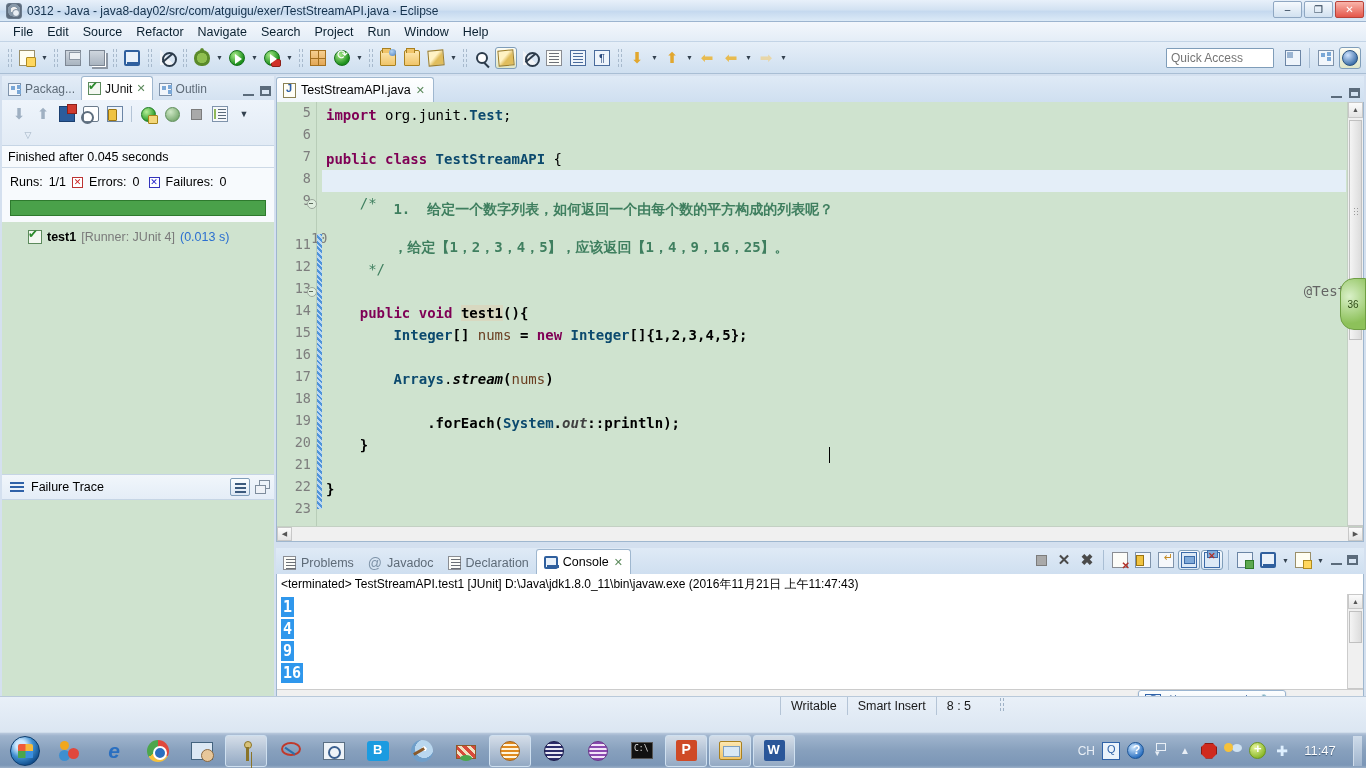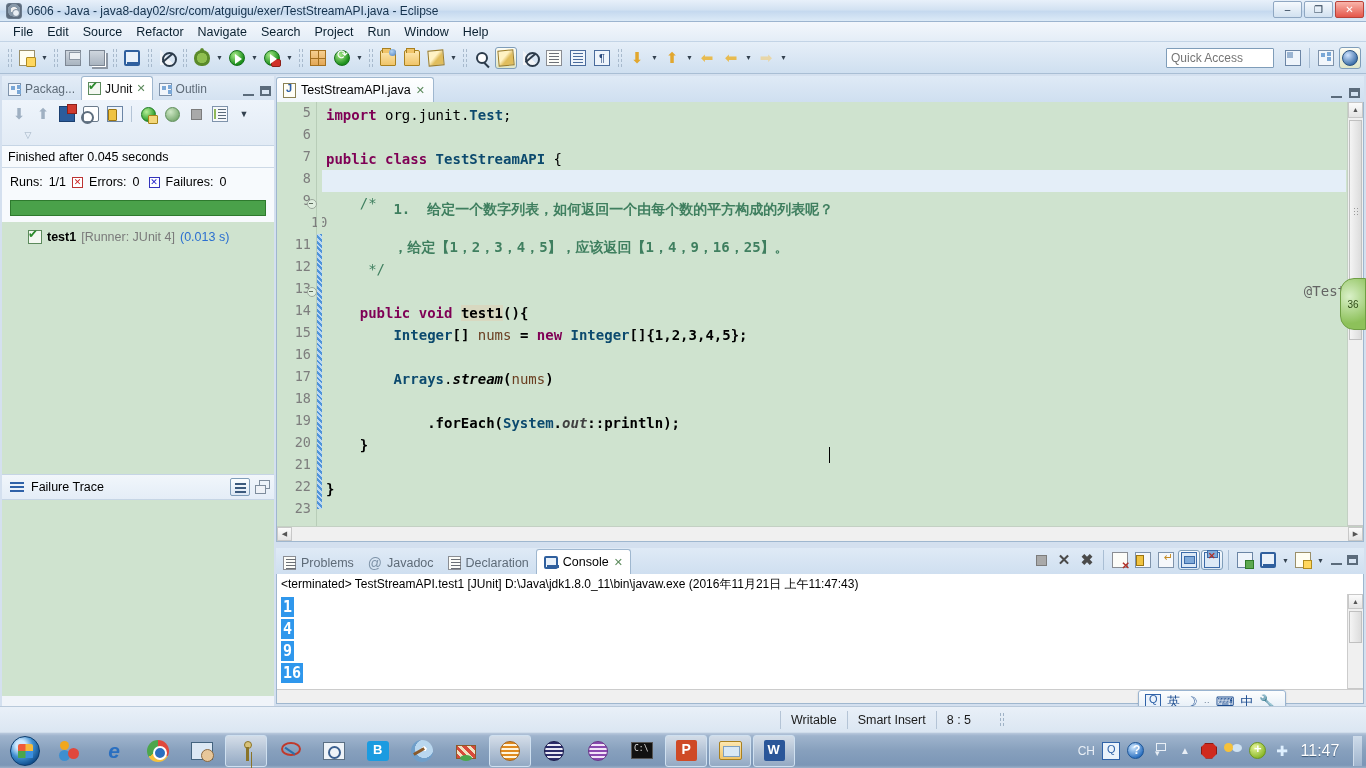--- a/index.html
+++ b/index.html
@@ -326,23 +326,23 @@
     border:1px solid #9ab4d0; border-radius:3px;
     background:linear-gradient(to bottom,#fdfefe,#dfeaf5);
     display:flex; align-items:center; gap:6px; padding:0 6px;
     box-shadow:0 1px 2px rgba(0,0,0,.18);
   }
   .imebar .imi { font-size:13px; color:#1b4b8f; line-height:16px;}
   .ime-logo { width:16px;height:16px;border:1px solid #2f62a8; background:#eaf2fb; position:relative;}
   .ime-logo:after{content:"Q";position:absolute;left:3px;top:-2px;font-size:11px;color:#2f62a8;}
 
   
-  .statusbar { position:absolute; left:0; bottom:36px; width:1366px; height:26px;
+  .statusbar { position:absolute; left:0; bottom:36px; width:1366px; height:36px;
     background:linear-gradient(to bottom,#e9f0f8,#dbe6f2); border-top:1px solid #b9c9da;
-    display:flex; align-items:center; font-size:12.5px; color:#1a1a1a;}
+    display:flex; align-items:flex-start; font-size:12.5px; color:#1a1a1a;}
   .sb-cell { padding:0 10px; height:18px; display:flex; align-items:center; border-left:1px solid #b4c4d6;}
   .sb-left-pad { width:780px; }
   .sb-grip { width:5px;height:16px; margin-left:18px;
     background-image:radial-gradient(#9fb2c6 40%, transparent 41%); background-size:3px 5px;}
 
   
   .taskbar { position:absolute; left:0; bottom:0; width:1366px; height:36px;
     background:linear-gradient(to bottom,#b9c9dd 0%,#9fb4cd 8%,#87a0bd 50%,#7b96b6 92%,#9cb0c8 100%);
     border-top:1px solid #cfdcea; display:flex; align-items:center;}
   .startorb { width:46px;height:32px;margin-left:2px;display:flex;align-items:center;justify-content:center;}
@@ -350,21 +350,21 @@
     background:radial-gradient(circle at 35% 30%,#cfe9ff 0 18%,#3f8fd0 45%,#13508f 75%,#0b3a6b 100%);
     border:1px solid #0c3c6e; position:relative;}
   .orb:after{content:"";position:absolute;left:7px;top:7px;width:15px;height:15px;border-radius:2px;
     background:
       linear-gradient(to right,#f05b3b 0 48%, #f5b93b 52% 100%) no-repeat 0 0/100% 48%,
       linear-gradient(to right,#4ca64c 0 48%, #3b8fe0 52% 100%) no-repeat 0 100%/100% 48%;}
   .tbitem { width:42px;height:32px;margin:0 1px;display:flex;align-items:center;justify-content:center;
     border:1px solid transparent; border-radius:3px;}
   .tbitem.active { border-color:#cfe0f0; background:linear-gradient(to bottom,rgba(255,255,255,.55),rgba(255,255,255,.18));}
   .tray { position:absolute; right:4px; display:flex; align-items:center; gap:7px; height:32px;}
-  .tray .tclock { font-size:16px; color:#fff; width:44px; text-align:center; text-shadow:0 1px 1px #3c5877;}
+  .tray .tclock { font-size:13px; color:#fff; width:44px; text-align:center; text-shadow:0 1px 1px #3c5877;}
   .showdesk { width:9px;height:30px;margin-left:4px;border-left:1px solid #cfdcea;
     background:linear-gradient(to bottom,#cfdcea,#9fb4cd);}
 
   
   .g { width:24px;height:24px;position:relative;display:inline-block;}
   .g.flower:before{content:"";position:absolute;left:2px;top:2px;width:9px;height:9px;border-radius:50%;background:#f0a71e;}
   .g.flower:after{content:"";position:absolute;left:10px;top:9px;width:11px;height:11px;border-radius:50%;background:#e0483c;
     box-shadow:-9px 2px 0 #3f8fd0;}
   .g.ie { color:#2a6fc0; font-size:21px; font-style:italic; font-weight:bold; line-height:24px; text-align:center;}
   .g.chrome { width:22px;height:22px;border-radius:50%;
@@ -428,21 +428,21 @@
     font-size:10px; color:#2d4a16; }
   .vsep { position:absolute; left:274px; top:76px; width:2px; height:630px; background:#d4e0ef;}
 </style>
 </head>
 <body>
 
 <div class="app">
 
   <div class="titlebar">
     <div class="tb-icon"></div>
-    <div class="tb-title">0606 - Java - java8-day02/src/com/atguigu/exer/TestStreamAPI.java - Eclipse</div>
+    <div class="tb-title">0312 - Java - java8-day02/src/com/atguigu/exer/TestStreamAPI.java - Eclipse</div>
     <div class="wbtns">
       <div class="wbtn">–</div>
       <div class="wbtn">❐</div>
       <div class="wbtn close">✕</div>
     </div>
   </div>
 
   <div class="menubar">
     <div class="mi">File</div>
     <div class="mi">Edit</div>
@@ -677,21 +677,21 @@
     </div>
 
     <div class="ebody">
       <div class="gutter" id="gutter">
           <div class="gnum" style="top: 2px;">5</div>
           <div class="gnum" style="top: 24px;">6</div>
           <div class="gnum" style="top: 46px;">7</div>
           <div class="gnum" style="top: 68px;">8</div>
           <div class="gnum" style="top: 90px;">9</div>
           <div class="fold" style="top: 97px; left: 30px;"></div>
-          <div class="gnum" style="top: 112px; padding-left: 36px;">10</div>
+          <div class="gnum" style="top: 128px; padding-left: 36px;">10</div>
           <div class="gnum" style="top: 134px;">11</div>
           <div class="gnum" style="top: 156px;">12</div>
           <div class="gnum" style="top: 178px;">13</div>
           <div class="fold" style="top: 185px; left: 30px;"></div>
           <div class="gnum" style="top: 200px;">14</div>
           <div class="gnum" style="top: 222px;">15</div>
           <div class="gnum" style="top: 244px;">16</div>
           <div class="gnum" style="top: 266px;">17</div>
           <div class="gnum" style="top: 288px;">18</div>
           <div class="gnum" style="top: 310px;">19</div>

